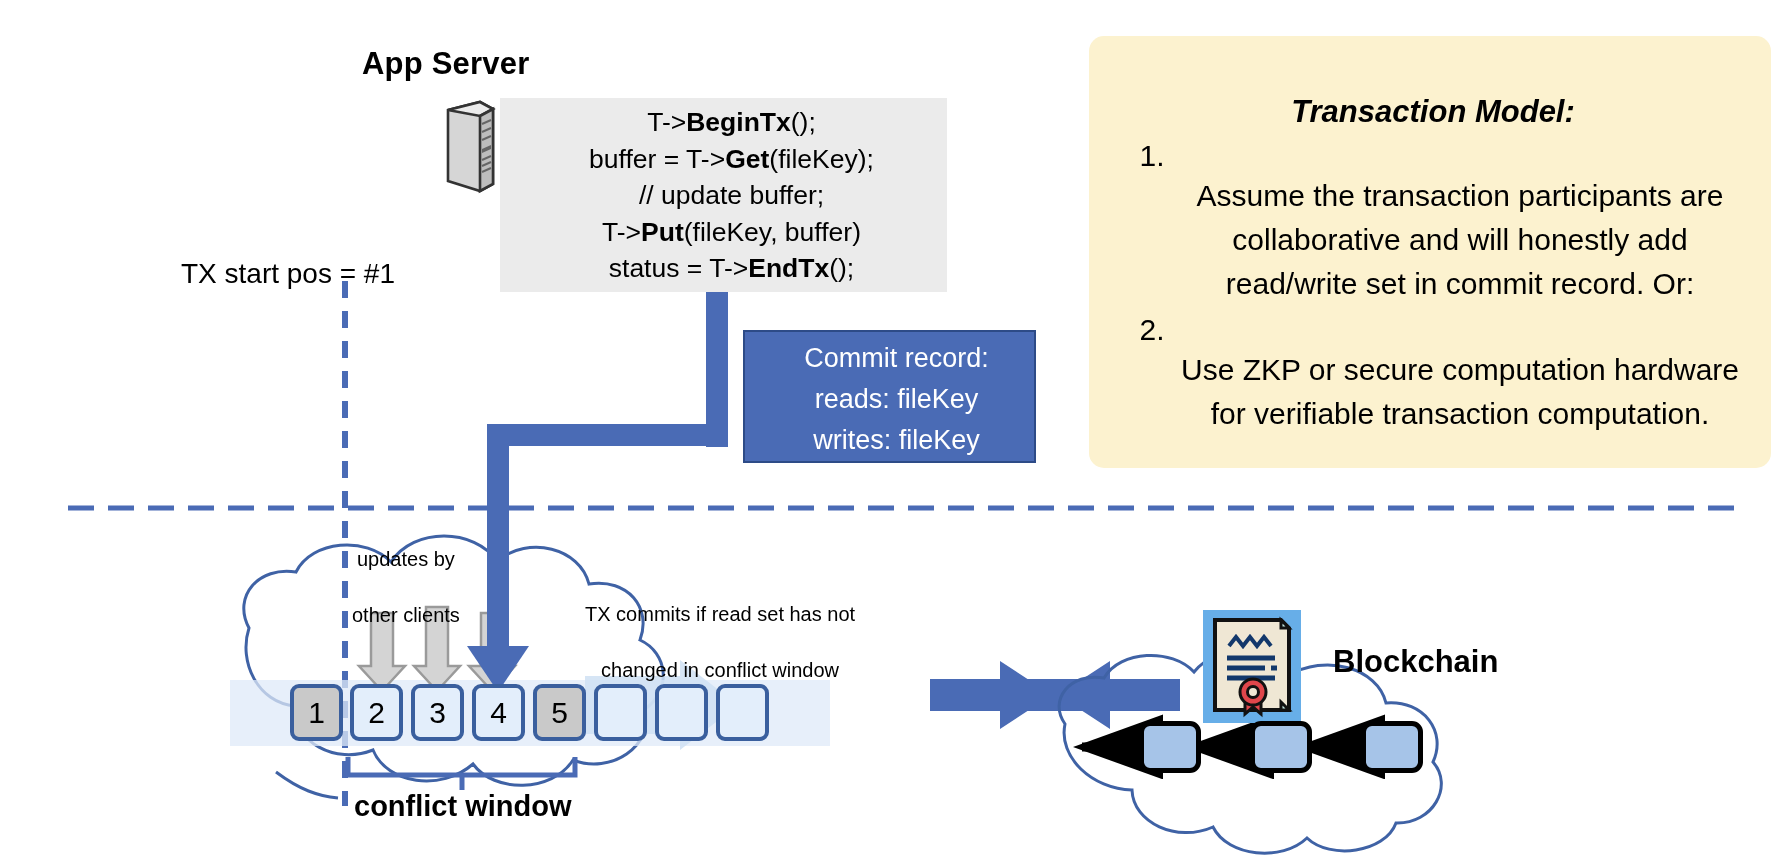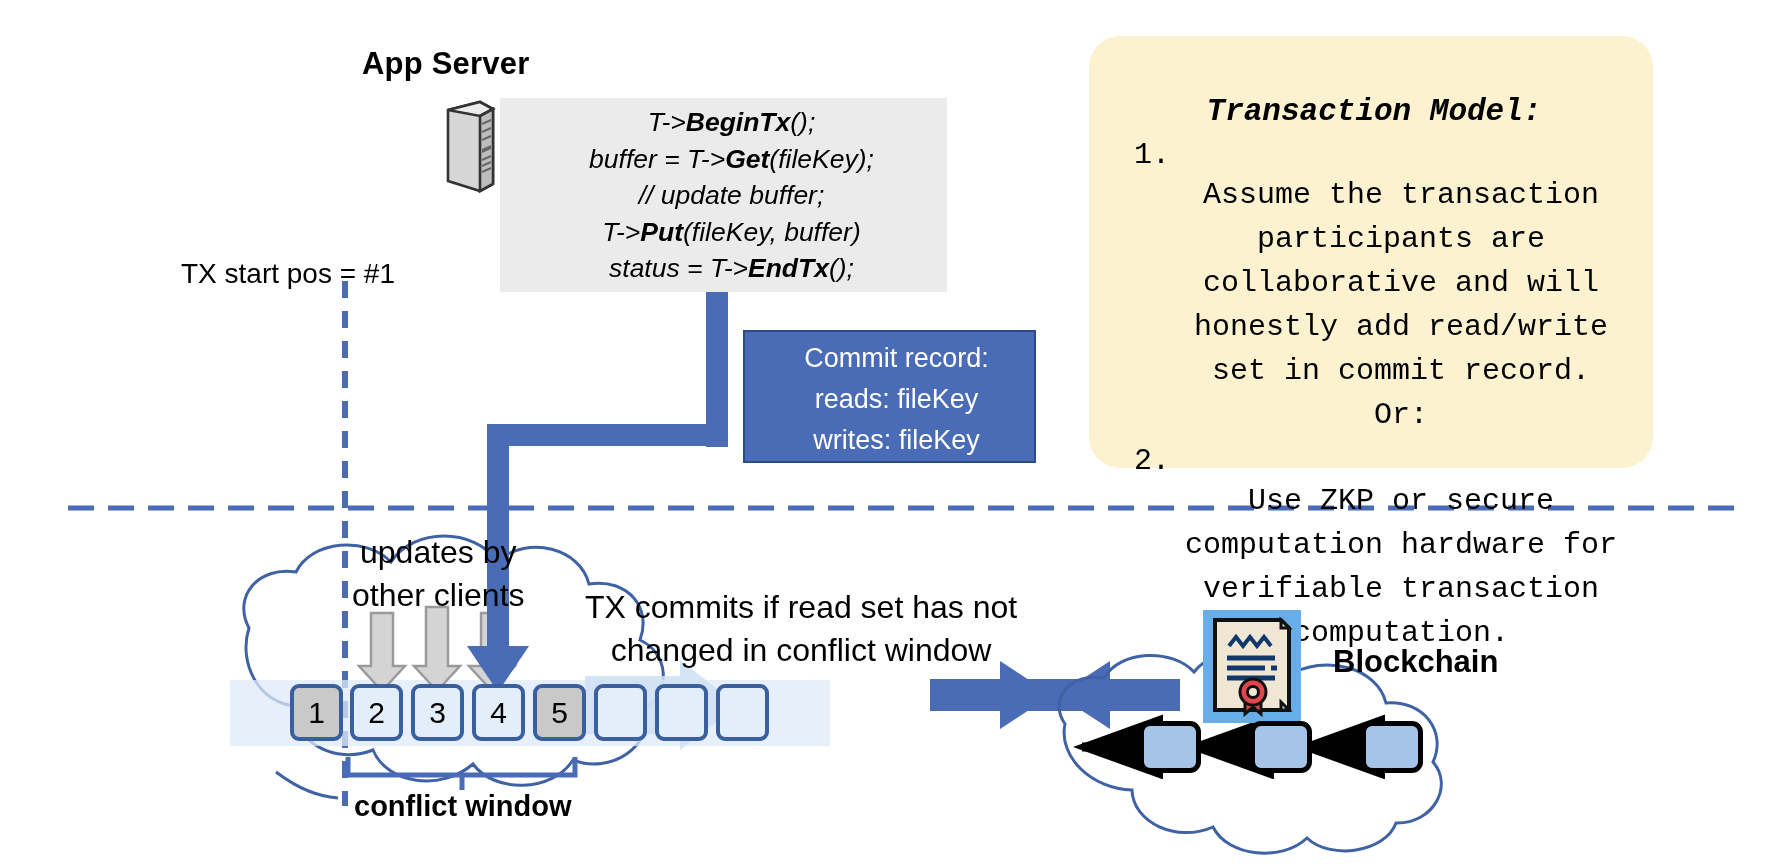--- a/index.html
+++ b/index.html
@@ -53,21 +53,20 @@
     height: 194px;
     background: #ebebeb;
     padding: 6px 0 0 16px;
     box-sizing: border-box;
   }
   #code-block .code-line {
     font-size: 26.5px;
     line-height: 36.5px;
     white-space: nowrap;
     color: #000;
-    font-style: italic;
   }
   #code-block .code-line b { font-weight: bold; }
 
   
   #tx-start-label {
     position: absolute;
     left: 181px; top: 258px;
     font-size: 28px;
     white-space: nowrap;
   }
@@ -87,27 +86,26 @@
     font-size: 27px;
     line-height: 41px;
     color: #ffffff;
     white-space: nowrap;
   }
 
   
   #transaction-model-box {
     position: absolute;
     left: 1089px; top: 36px;
-    width: 564px;
+    width: 682px;
     height: 432px;
     background: #fcf2cf;
-    border-radius: 31px;
+    border-radius: 15px;
     box-sizing: border-box;
     padding: 58px 30px 0 36px;
-    font-family: Liberation Mono, monospace;
   }
   #tm-title {
     font-size: 31px;
     font-style: italic;
     font-weight: bold;
     margin-bottom: 4px;
   }
   .tm-item {
     display: flex;
     font-size: 30px;
@@ -116,22 +114,22 @@
   }
   .tm-num {
     width: 54px;
     flex: 0 0 54px;
   }
   .tm-text { flex: 1 1 auto; margin-top: 40px; }
 
   
   .annot {
     position: absolute;
-    font-size: 32px;
-    line-height: 43px;
+    font-size: 20px;
+    line-height: 56px;
     white-space: pre;
   }
   #updates-label { left: 352px; top: 531px; }
   #tx-commits-label { left: 585px; top: 586px; }
   #conflict-window-label {
     position: absolute;
     left: 320px; top: 790px;
     font-size: 29px;
     font-weight: bold;
     white-space: nowrap;

